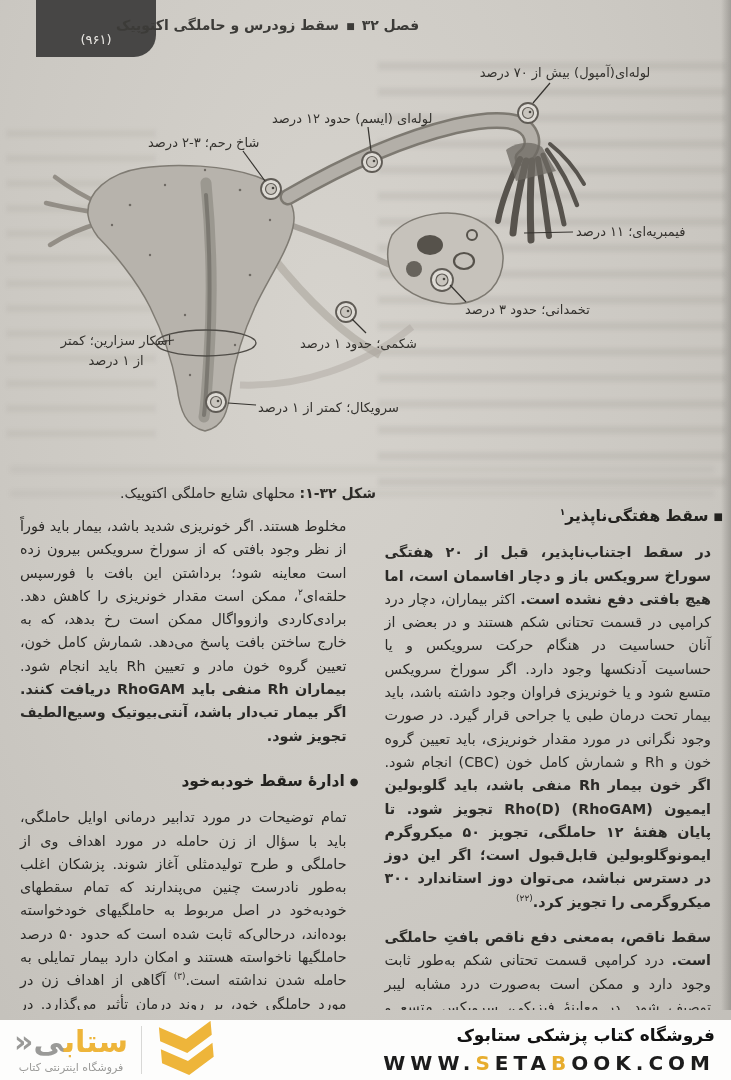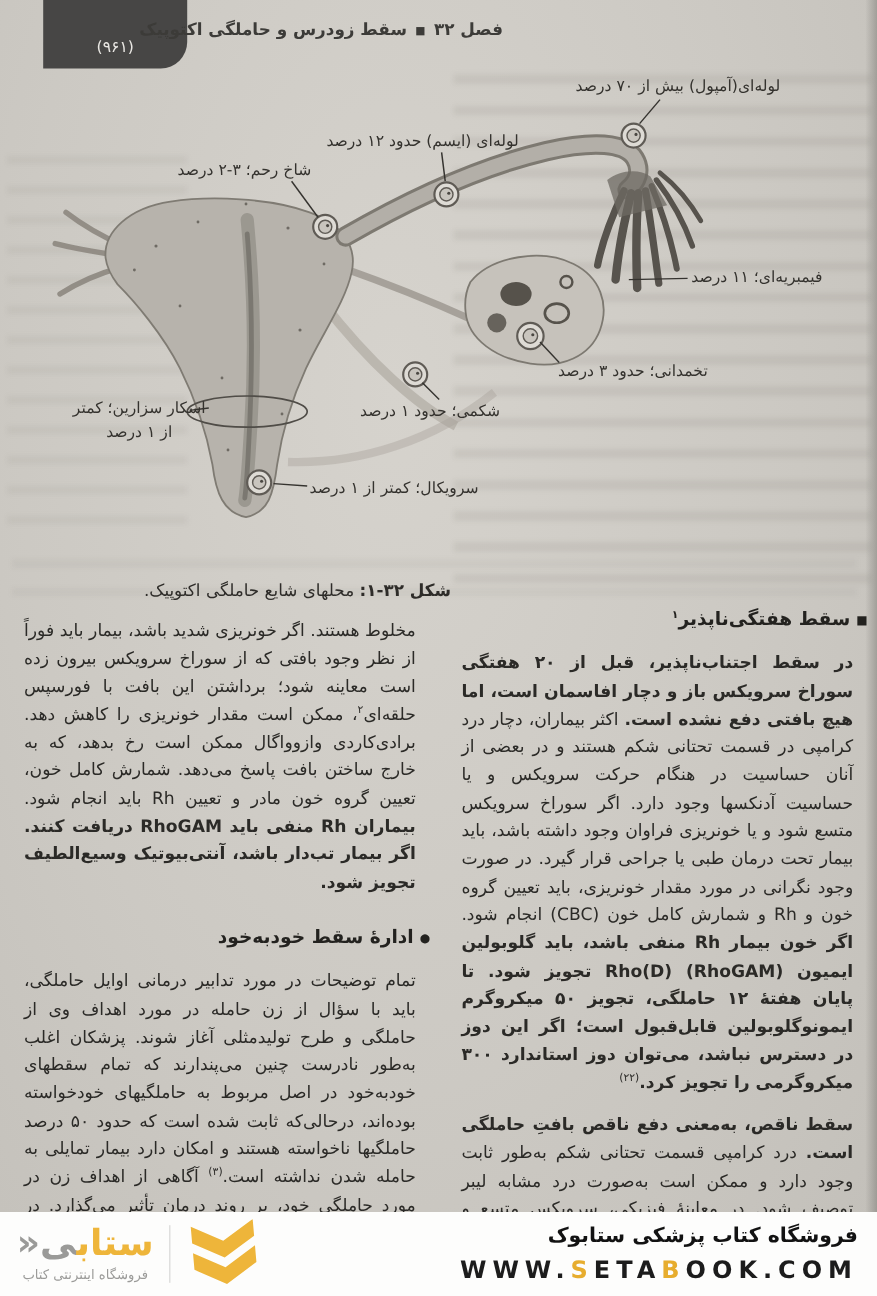--- a/index.html
+++ b/index.html
@@ -65,21 +65,21 @@
   .col{flex:1; text-align:justify; font-size:14.3px; line-height:23.3px; color:#2b2a27;}
   .block-heading{font-weight:bold; font-size:15.5px; margin:22px 0 5px; color:#23221f;}
   .col > .block-heading:first-child{margin-top:2px;}
   .block-heading .marker{font-size:10px; margin-left:5px; position:relative; top:-1px;}
   .block-para{margin:12px;}
   .bi{font-weight:bold; }
   sup{font-size:9px; line-height:0;}
 
   
   .footer{
-    position:absolute; left:0; right:0; bottom:0; height:70px; background:#fdfdfc;
+    position:absolute; left:0; right:0; bottom:0; height:60px; background:#fdfdfc;
     display:flex; align-items:center; justify-content:space-between;
     padding:0 16px 0 14px; box-sizing:border-box;
   }
   .logo-group{display:flex; align-items:center; gap:13px;}
   .wordmark{direction:rtl; text-align:center;}
   .wordmark-row{font-size:30px; font-weight:bold; line-height:1; letter-spacing:-1px;}
   .wm-yellow{color:#eeb53a;}
   .wm-gray{color:#9a9a98;}
   .logo-tagline{font-size:11px; color:#9b9b99; margin-top:4px;}
   .logo-divider{width:1px; height:48px; background:#d8d8d6;}

